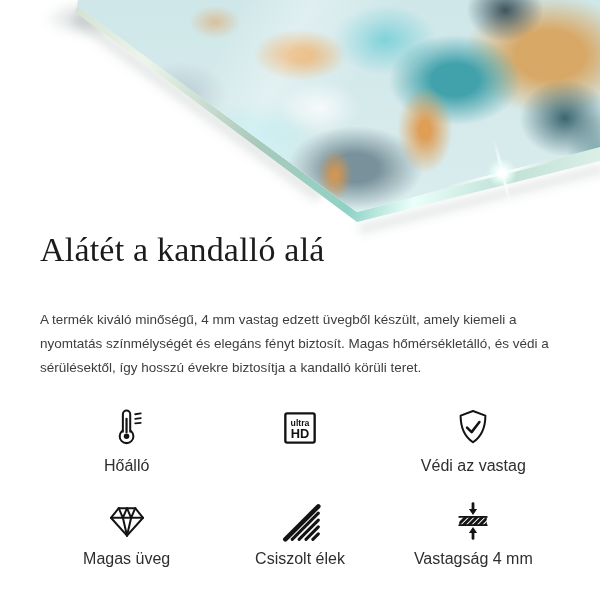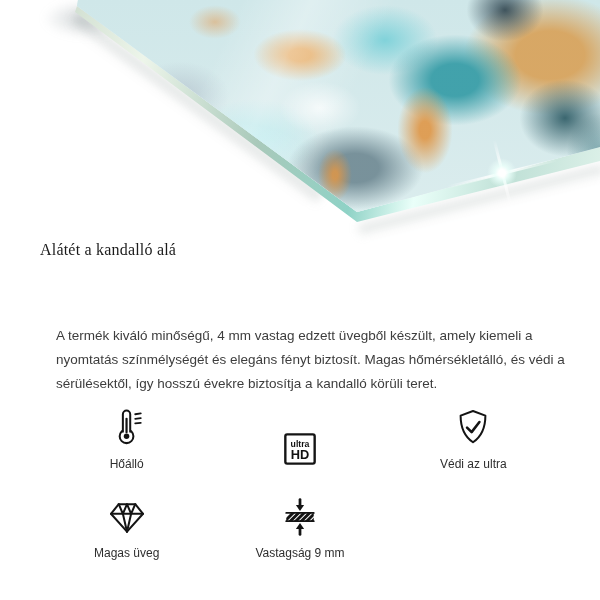--- a/index.html
+++ b/index.html
@@ -50,31 +50,31 @@
   .sparkle .ray-h{position:absolute;left:-57px;top:-1.5px;width:114px;height:3px;
     transform:rotate(-14deg);
     background:linear-gradient(90deg,rgba(255,255,255,0),#fff 46% 54%,rgba(255,255,255,0));}
   .sparkle .ray-v{position:absolute;left:-1.5px;top:-34px;width:3px;height:68px;
     transform:rotate(-14deg);
     background:linear-gradient(180deg,rgba(255,255,255,0),#fff 46% 54%,rgba(255,255,255,0));}
 
   
   h1{position:absolute;left:40px;top:231px;margin:0;
      font-family:"Liberation Serif","DejaVu Serif",serif;font-weight:400;
-     font-size:16px;line-height:37px;color:#1b1b1b;letter-spacing:.2px;}
+     font-size:34px;line-height:37px;color:#1b1b1b;letter-spacing:.2px;}
   h1 span{display:block;}
-  .desc{position:absolute;left:40px;top:308px;width:524px;margin:16px;
+  .desc{position:absolute;left:40px;top:308px;width:524px;margin:0;
      font-size:13.5px;line-height:24px;color:#3d3d3d;}
 
   
   .features{position:absolute;left:40px;top:400px;width:520px;
      display:grid;grid-template-columns:repeat(3,1fr);row-gap:18px;}
-  .feature{display:flex;flex-direction:column;align-items:center;justify-content:flex-end;}
+  .feature{display:flex;flex-direction:column;align-items:center;}
   .icon-wrap{height:50px;display:flex;align-items:flex-end;justify-content:center;}
-  .feature .label{margin-top:7px;font-size:12px;color:#2e2e2e;white-space:nowrap;}
+  .feature .label{margin-top:7px;font-size:16px;color:#2e2e2e;white-space:nowrap;}
   .ic{stroke:#141414;fill:none;stroke-width:2.2;stroke-linecap:round;stroke-linejoin:round;}
   .ic text{stroke:none;fill:#111;font-family:"Liberation Sans",sans-serif;font-weight:bold;
      text-anchor:middle;}
 </style>
 </head>
 <body>
 
 <div class="stage">
 
   <div class="hero">
@@ -123,36 +123,48 @@
       </div>
     </div>
 
     <div class="feature">
       <div class="icon-wrap">
         <svg class="ic" width="44" height="44" viewBox="0 0 48 48">
           <path d="M24 5.5 L37.5 10.5 C37.5 23 33.5 33 24 39.5 C14.5 33 10.5 23 10.5 10.5 Z"></path>
           <path d="M17.5 23.5 L22.5 28.5 L31 17.5" stroke-width="2.8"></path>
         </svg>
       </div>
-      <div class="label">Védi az ultra</div>
+      <div class="label">Védi az vastag</div>
     </div>
 
     <div class="feature">
       <div class="icon-wrap">
         <svg class="ic" width="44" height="44" viewBox="0 0 48 48" stroke-width="2">
           <path d="M15 10 H33 L41.5 20.5 L24 40 L6.5 20.5 Z"></path>
           <line x1="6.5" y1="20.5" x2="41.5" y2="20.5"></line>
           <polyline points="15,10 19.5,20.5 24,10 28.5,20.5 33,10"></polyline>
           <line x1="19.5" y1="20.5" x2="24" y2="40"></line>
           <line x1="28.5" y1="20.5" x2="24" y2="40"></line>
         </svg>
       </div>
       <div class="label">Magas üveg</div>
     </div>
 
+    <div class="feature">
+      <div class="icon-wrap">
+        <svg class="ic" width="44" height="44" viewBox="0 0 48 48" stroke-linecap="butt">
+          <line x1="8" y1="44" x2="44" y2="8" stroke-width="5"></line>
+          <line x1="15.5" y1="44" x2="44" y2="15.5" stroke-width="3.4"></line>
+          <line x1="23" y1="44" x2="44" y2="23" stroke-width="3.4"></line>
+          <line x1="30.5" y1="44" x2="44" y2="30.5" stroke-width="3.4"></line>
+          <line x1="38" y1="44" x2="44" y2="38" stroke-width="3.4"></line>
+        </svg>
+      </div>
+      <div class="label">Csiszolt élek</div>
+    </div>
 
     <div class="feature">
       <div class="icon-wrap">
         <svg class="ic" width="44" height="44" viewBox="0 0 48 48">
           <defs>
               <clipPath id="barclip">
                 <rect x="9" y="19.5" width="30" height="9"></rect>
               </clipPath>
             </defs>
           <g clip-path="url(#barclip)" stroke-width="3.2" stroke-linecap="butt">
@@ -164,17 +176,17 @@
             <line x1="36" y1="30" x2="48" y2="18"></line>
           </g>
           <line x1="9" y1="19.5" x2="39" y2="19.5" stroke-width="2"></line>
           <line x1="9" y1="28.5" x2="39" y2="28.5" stroke-width="2"></line>
           <line x1="24" y1="5" x2="24" y2="11" stroke-width="3"></line>
           <polygon points="19.5,11 28.5,11 24,17.5" fill="#141414" stroke="none"></polygon>
           <line x1="24" y1="43" x2="24" y2="37" stroke-width="3"></line>
           <polygon points="19.5,37 28.5,37 24,30.5" fill="#141414" stroke="none"></polygon>
         </svg>
       </div>
-      <div class="label">Vastagság 9 mm</div>
+      <div class="label">Vastagság 4 mm</div>
     </div>
 
   </div>
 </div>
 
 </body></html>

